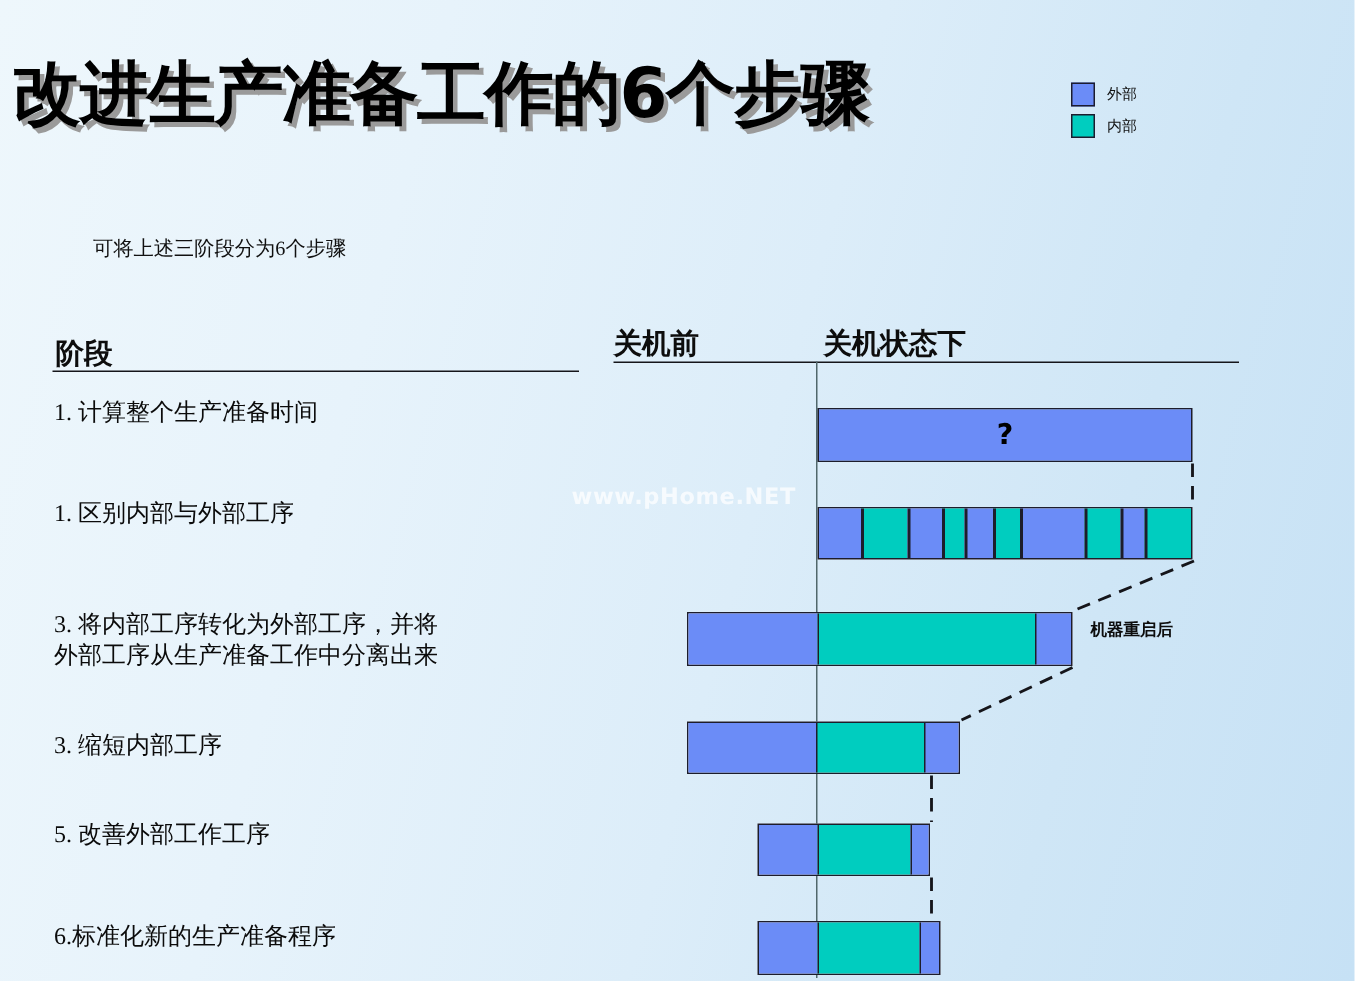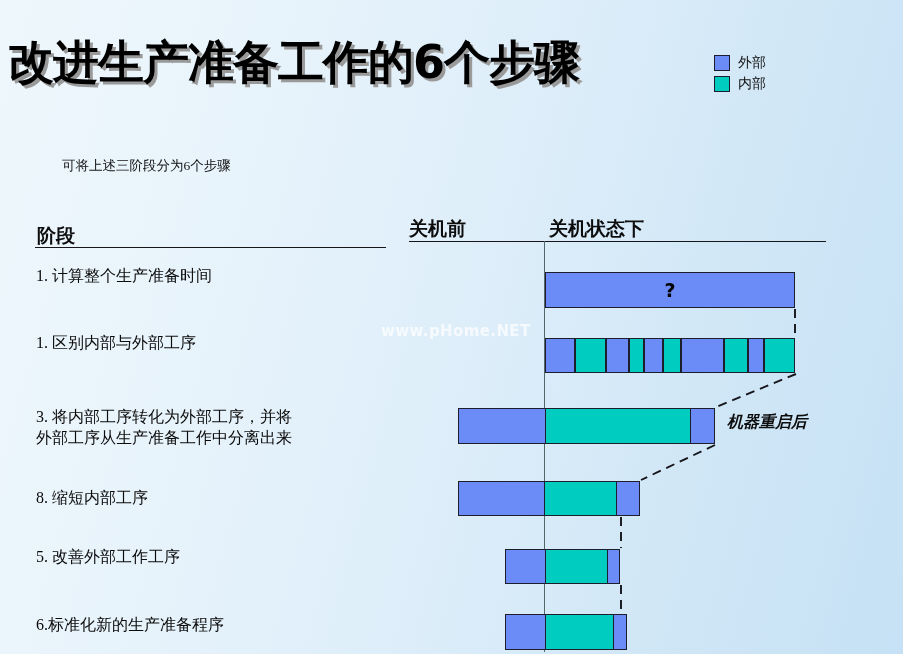--- a/index.html
+++ b/index.html
@@ -37,21 +37,21 @@
   .legend-row {
     display: flex; align-items: center;
     height: 21px;
   }
   .legend-swatch {
     width: 16px; height: 16px;
     border: 1.4px solid #1c1c2e;
     margin-right: 8px;
   }
   .legend-label {
-    font-size: 14px;
+    font-size: 10px;
     color: #111;
     font-family: "Liberation Serif", serif;
   }
 
   
   .subtitle {
     position: absolute;
     left: 62px; top: 141px;
     font-size: 13.5px;
     color: #111;
@@ -113,25 +113,24 @@
     pointer-events: none;
   }
 
   
   .dashes { position: absolute; left: 0; top: 0; width: 903px; height: 654px; pointer-events: none; }
 
   
   .restart-label {
     position: absolute;
     left: 727px; top: 396px;
-    font-size: 16px;
+    font-size: 11px;
     font-weight: bold;
     color: #0d0d0d;
     white-space: nowrap;
-    font-style: italic;
   }
 
   
   .watermark {
     position: absolute;
     left: 381px; top: 306px;
     font-family: "DejaVu Sans", sans-serif;
     font-size: 15px;
     font-weight: bold;
     color: rgba(255,255,255,0.72);
@@ -166,21 +165,21 @@
   <div class="rule left"></div>
   <div class="rule right"></div>
   <div class="vline"></div>
 
   <div class="watermark">www.pHome.NET</div>
 
   <div class="step" style="top:249px">1.  计算整个生产准备时间</div>
   <div class="step" style="top:316px">1.  区别内部与外部工序</div>
   <div class="step" style="top:390px">3. 将内部工序转化为外部工序，并将
 外部工序从生产准备工作中分离出来</div>
-  <div class="step" style="top:471px">8.    缩短内部工序</div>
+  <div class="step" style="top:471px">3.    缩短内部工序</div>
   <div class="step" style="top:530px">5.    改善外部工作工序</div>
   <div class="step" style="top:598px">6.标准化新的生产准备程序</div>
 
   <div class="bar" style="left: 545px; top: 256px; width: 250px; height: 36px;">
     <div class="qmark">?</div>
   <div class="seg" style="background: rgb(107, 140, 247); flex: 1 1 0%;"></div>
     </div>
   <div class="bar segmented" style="left: 545px; top: 322px; width: 250px; height: 35px;">
       <div class="seg" style="background: rgb(107, 140, 247); flex: 0.122363 1 0%;"></div>
       <div class="seg" style="background: rgb(0, 205, 191); flex: 0.126582 1 0%;"></div>

